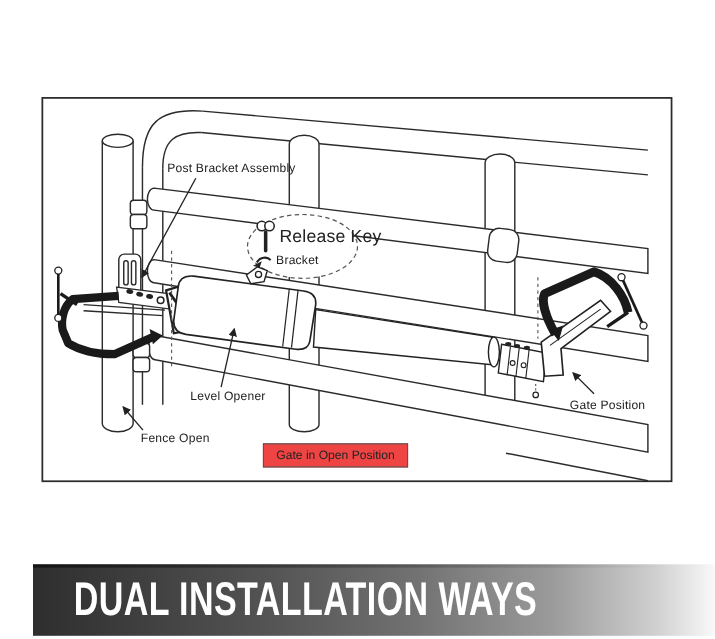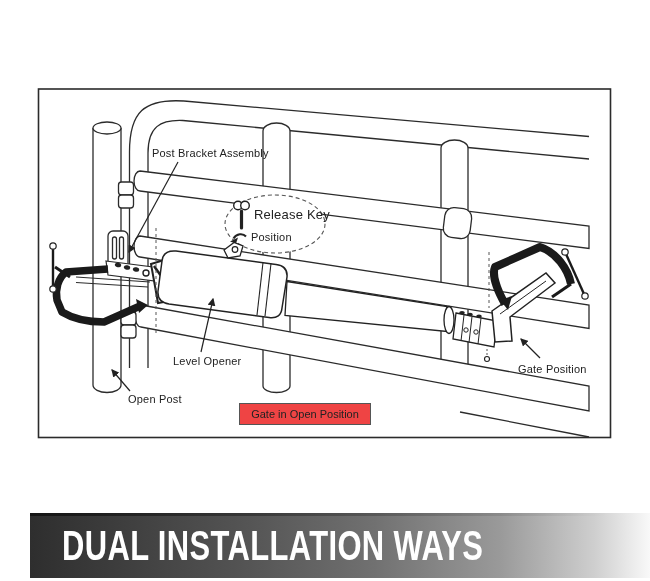--- a/index.html
+++ b/index.html
@@ -1,21 +1,21 @@
 <!DOCTYPE html>
 <html><head>
 <meta charset="utf-8">
 <style>
   html,body{margin:0;padding:0;background:#ffffff;}
   body{width:650px;height:581px;position:relative;overflow:hidden;
        font-family:"Liberation Sans", sans-serif;}
-  .stage{position:absolute;left:0;top:0;width:650px;height:581px;}
+  .stage{position:absolute;left:0;top:0;width:650px;height:581px;text-align:center;}
   svg{position:absolute;left:0;top:0;}
   .lbl{position:absolute;font-size:11px;color:#222;white-space:nowrap;letter-spacing:.2px;}
-  .lbl-small{font-size:13px;}
+  .lbl-small{font-size:16px;}
   .pos-box{position:absolute;left:239px;top:403px;width:130px;height:20px;
            border:1.3px solid #555;display:flex;align-items:center;justify-content:center;
            font-size:11px;color:#222;background:#ef4444;}
   .banner{position:absolute;left:30px;top:513px;width:628px;height:65px;
           background:linear-gradient(90deg,#2e2e2e 0%,#3b3b3b 12%,#555555 35%,
                      #717171 55%,#9a9a9a 75%,#cfcfcf 90%,#ffffff 100%);}
   .banner-strip{position:absolute;left:0;top:0;right:0;height:3px;
           background:linear-gradient(90deg,rgba(0,0,0,.55),rgba(0,0,0,0) 92%);}
   .banner-title{display:inline-block;margin-left:32px;line-height:64px;
           font-size:43px;font-weight:700;color:#ffffff;letter-spacing:.5px;
@@ -158,23 +158,23 @@
   <g stroke="#222" stroke-width="1.2">
     <line x1="178" y1="162" x2="129" y2="252" marker-end="url(#arr)"></line>
     <line x1="201" y1="352" x2="213" y2="299" marker-end="url(#arr)"></line>
     <line x1="130" y1="391" x2="112" y2="370" marker-end="url(#arr)"></line>
     <line x1="540" y1="358" x2="521" y2="339" marker-end="url(#arr)"></line>
   </g>
 </svg>
 
 <div class="lbl" style="left:152px;top:147px;">Post Bracket Assembly</div>
 <div class="lbl lbl-small" style="left:254px;top:207px;">Release Key</div>
-<div class="lbl" style="left:251px;top:231px;">Position</div>
+<div class="lbl" style="left:251px;top:231px;">Bracket</div>
 <div class="lbl" style="left:173px;top:355px;">Level Opener</div>
-<div class="lbl" style="left:128px;top:393px;">Open Post</div>
+<div class="lbl" style="left:128px;top:393px;">Fence Open</div>
 <div class="lbl" style="left:518px;top:363px;">Gate Position</div>
 
 <div class="pos-box">
   <span>Gate in Open Position</span>
 </div>
 
 <div class="banner">
   <div class="banner-strip"></div>
   <span class="banner-title">DUAL INSTALLATION WAYS</span>
 </div>

